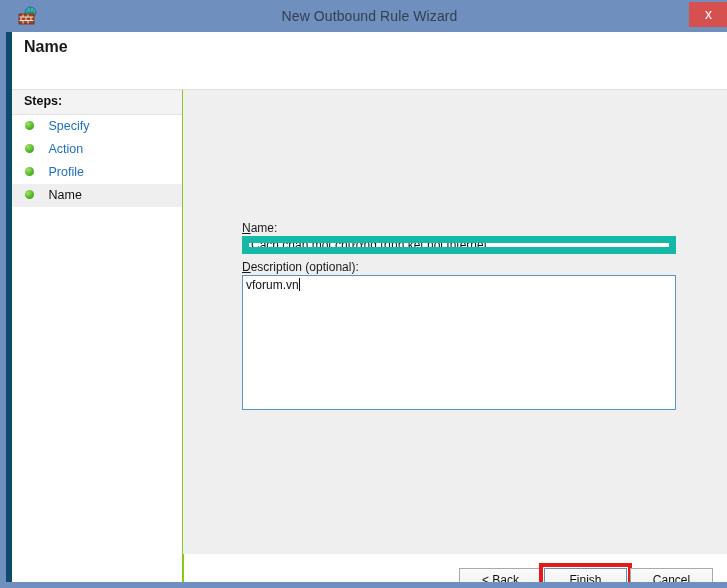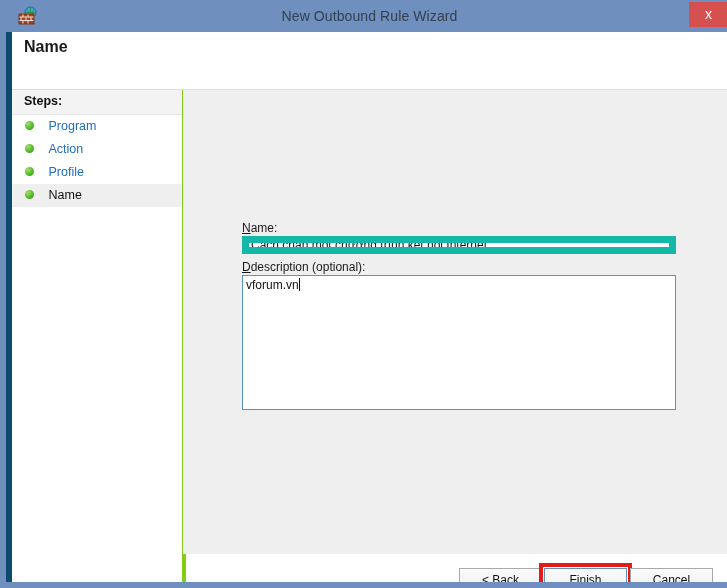--- a/index.html
+++ b/index.html
@@ -101,21 +101,21 @@
     color: #1a1a1a;
   }
 
   
   .sidebar {
     position: absolute;
     left: 0; top: 58px;
     width: 170px;
     height: 492px;
     background: #ffffff;
-    border-right: 4px solid #84cc16;
+    border-right: 2px solid #84cc16;
   }
   .steps-head {
     position: absolute;
     left: 0; top: 0;
     width: 170px;
     height: 24px;
     background: #f3f3f3;
     border-bottom: 1px solid #e4e4e4;
   }
   .steps-head span {
@@ -276,21 +276,21 @@
       <div class="header-title">Name</div>
     </div>
 
     <div class="sidebar">
       <div class="steps-head">
         <span>Steps:</span>
       </div>
       <div class="steps-list">
         <div class="step">
           <span class="bullet"></span>
-          <span class="label">Program</span>
+          <span class="label">Specify</span>
         </div>
         <div class="step">
           <span class="bullet"></span>
           <span class="label">Action</span>
         </div>
         <div class="step">
           <span class="bullet"></span>
           <span class="label">Profile</span>
         </div>
         <div class="step current">
@@ -299,21 +299,21 @@
         </div>
       </div>
     </div>
 
     <div class="main">
 
       <div class="field-label lbl-name"><span class="accesskey">N</span><span>ame:</span></div>
 
       <input class="name-input" type="text" value="Cách chặn một chương trình kết nối Internet" style="">
 
-      <div class="field-label lbl-desc"><span class="accesskey">D</span><span>description (optional):</span></div>
+      <div class="field-label lbl-desc"><span class="accesskey">D</span><span>escription (optional):</span></div>
 
       <div class="desc-box">
         <div class="desc-text"><span>vforum.vn</span><span class="caret"></span></div>
       </div>
 
       <button class="btn btn-back"><span>&lt; </span><span class="accesskey">B</span><span>ack</span></button>
 
       <button class="btn btn-finish"><span class="accesskey">F</span><span>inish</span></button>
 
       <div class="finish-highlight"></div>

